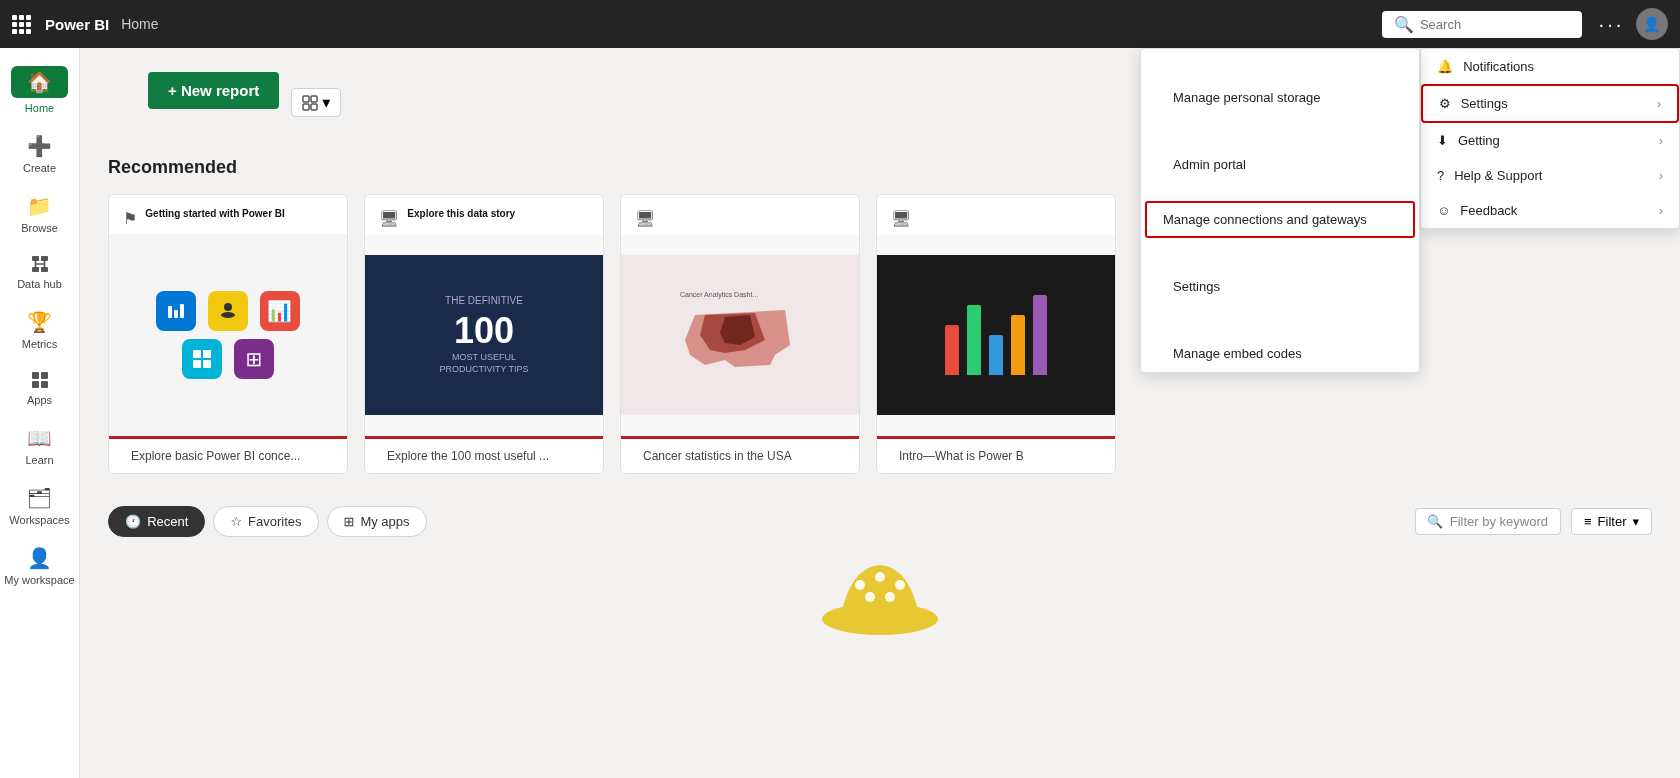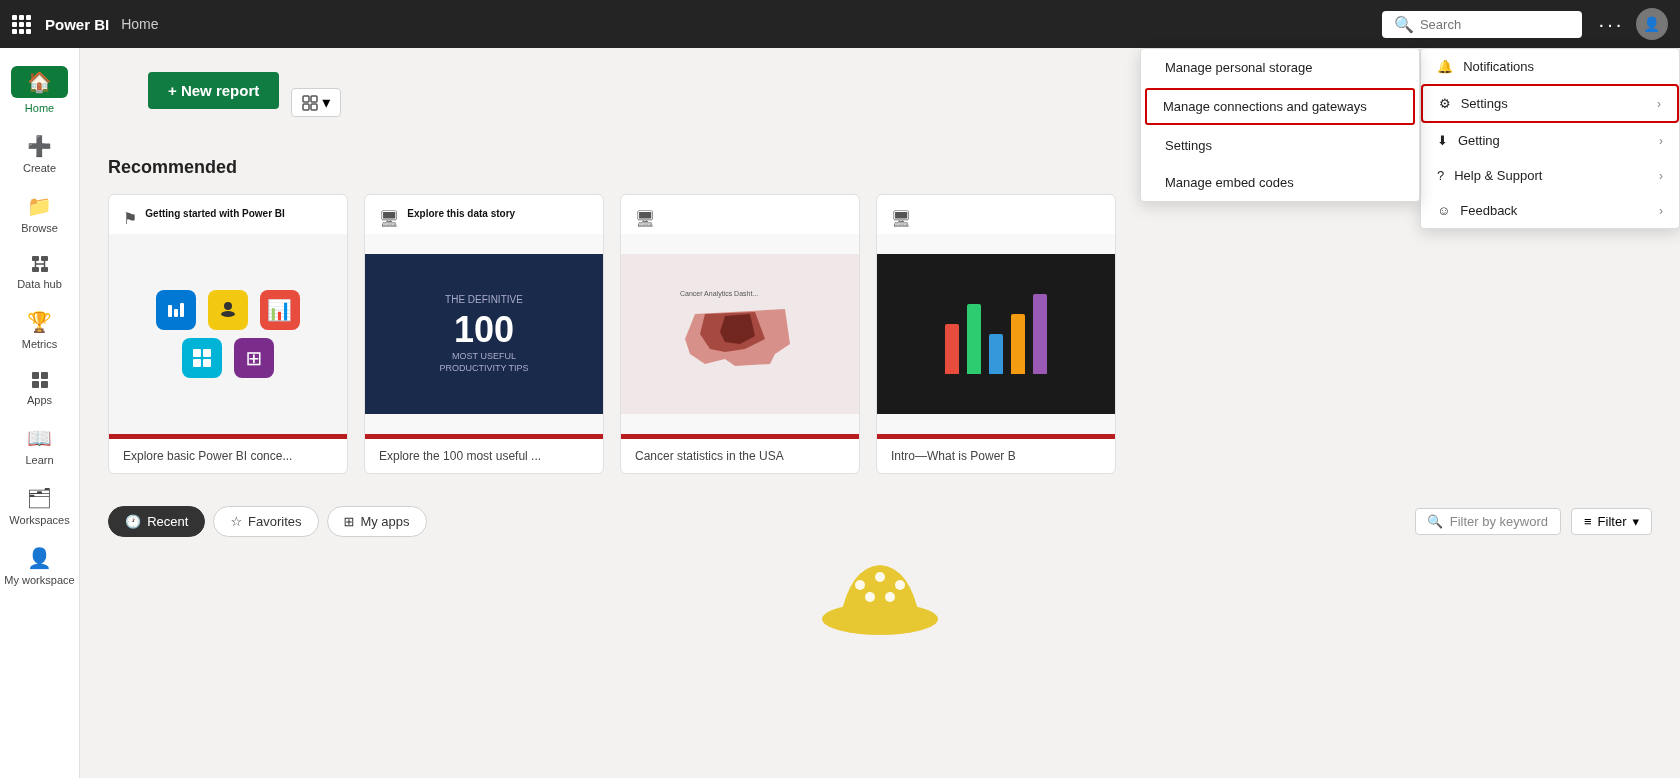--- a/index.html
+++ b/index.html
@@ -261,24 +261,24 @@
       justify-content: center;
       font-size: 20px;
     }
     .pbi-icon.blue { background: #0078d4; color: white; }
     .pbi-icon.yellow { background: #f2c811; color: #333; }
     .pbi-icon.orange { background: #e74c3c; color: white; }
     .pbi-icon.teal { background: #00b4d8; color: white; }
     .pbi-icon.purple { background: #7b2d8b; color: white; }
 
     .card-footer {
-      padding: 10px 14px;
+      padding: 10px 22px;
       font-size: 12px;
       color: #444;
-      border-top: 5px solid #b91c1c;
+      border-top: 3px solid #b91c1c;
     }
 
     
     .book-thumbnail {
       background: #1a2a4a;
       color: white;
       display: flex;
       flex-direction: column;
       align-items: center;
       justify-content: center;
@@ -433,29 +433,30 @@
       top: 48px;
       right: 260px;
       background: white;
       border: 1px solid #ddd;
       border-radius: 4px;
       box-shadow: 0 4px 16px rgba(0,0,0,0.15);
       z-index: 300;
       width: 280px;
     }
     .context-menu-item {
-      padding: 11px 24px;
+      padding: 11px 32px;
       font-size: 13px;
       color: #222;
       cursor: pointer;
+      margin-top: 30px;
     }
     .context-menu-item.highlighted {
       border: 2px solid #cc0000;
       border-radius: 3px;
-      margin: 2px 4px;
+      margin: 18px 4px;
       padding: 9px 16px;
     }
 
     
     .hat-illustration {
       display: flex;
       align-items: flex-end;
       justify-content: center;
       height: 80px;
       overflow: hidden;
@@ -748,20 +749,23 @@
       <span>Feedback</span>
     </div>
     <span class="chevron">›</span>
   </div>
 </div>
 
 <div class="context-menu">
   <div class="context-menu-item">
     <span>Manage personal storage</span>
   </div>
+  <div class="context-menu-item">
+    <span>Admin portal</span>
+  </div>
   <div class="context-menu-item highlighted">
     <span>Manage connections and gateways</span>
   </div>
   <div class="context-menu-item">
     <span>Settings</span>
   </div>
   <div class="context-menu-item">
     <span>Manage embed codes</span>
   </div>
 </div>

